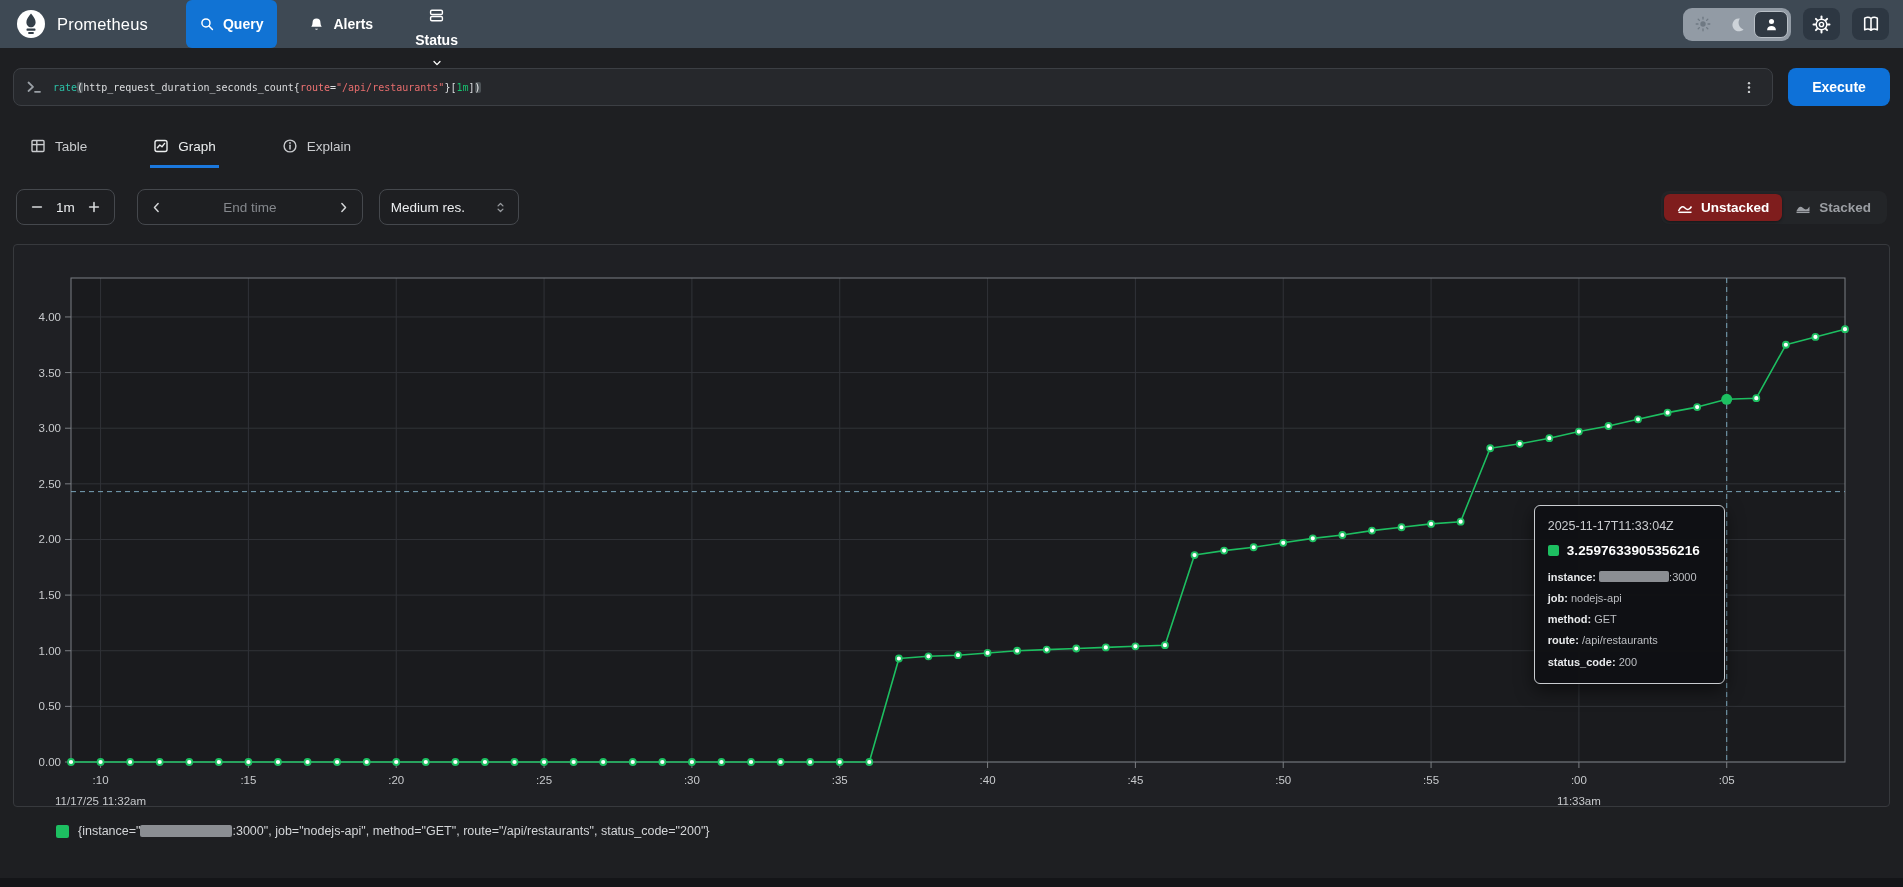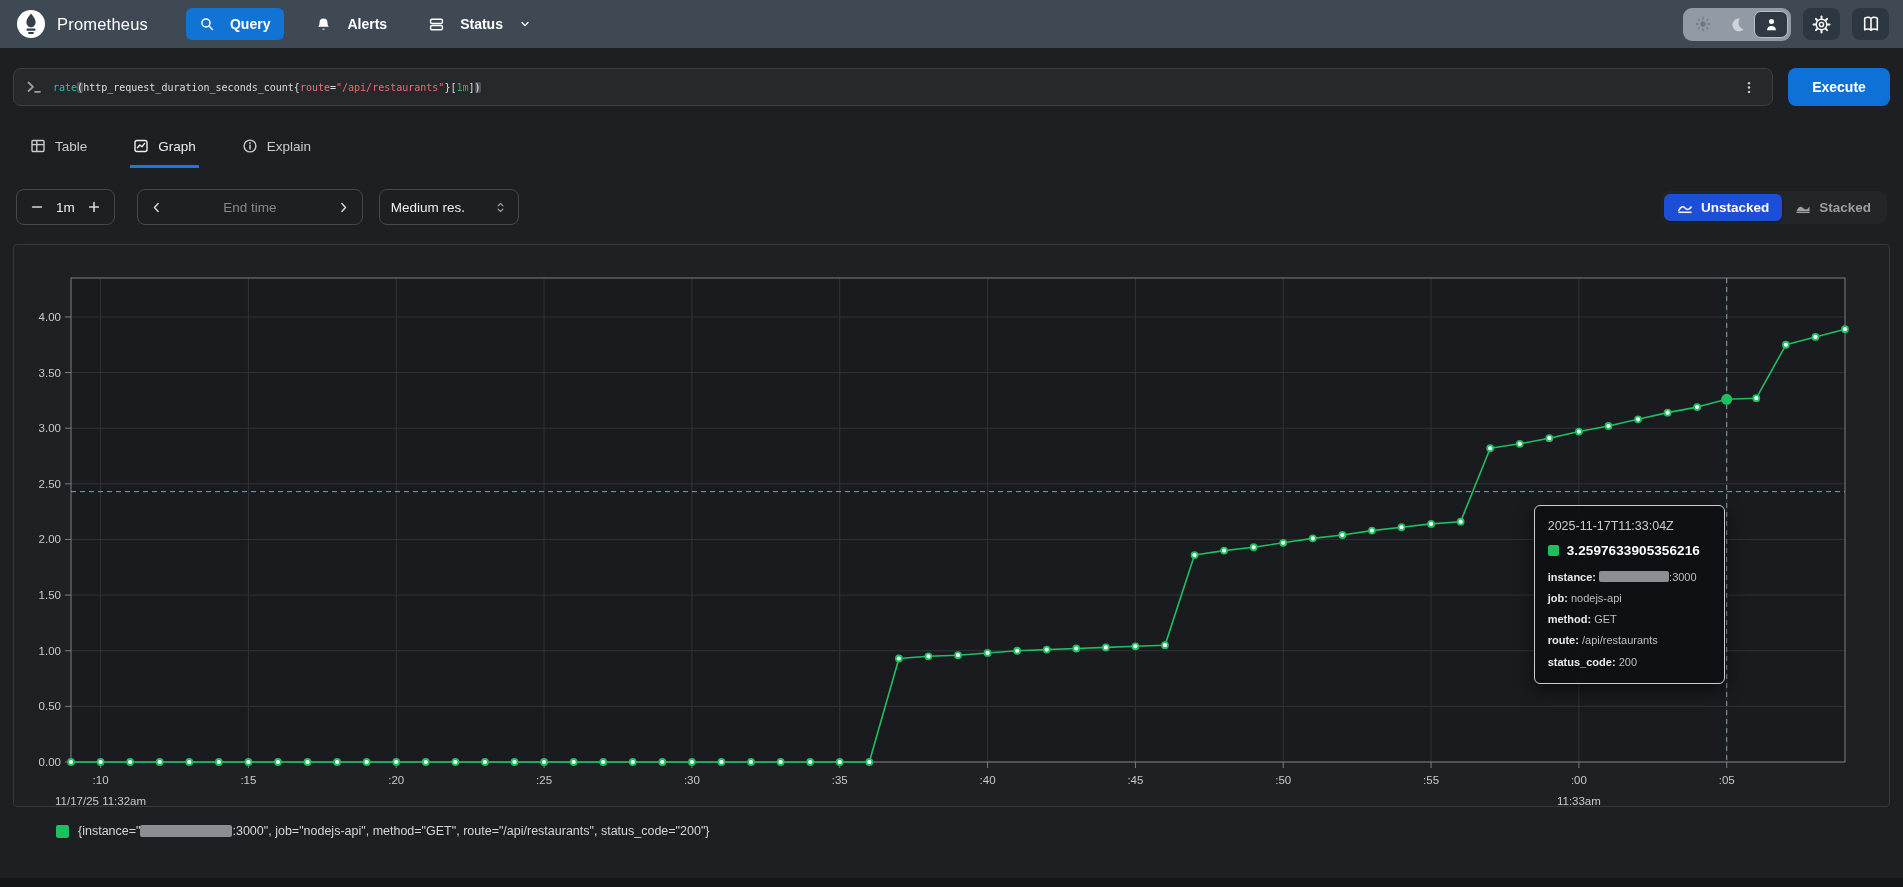--- a/index.html
+++ b/index.html
@@ -5,29 +5,29 @@
   * { box-sizing: border-box; margin: 0; padding: 0; }
   html,body { width:1903px; height:887px; overflow:hidden; }
   body {
     background:#1e1f22; color:#e6e8ea;
     font-family:"Liberation Sans", sans-serif; font-size:14px;
     position:relative;
   }
   svg { display:block; }
 
   
-  .navbar { height:48px; background:#3e4954; display:flex; align-items:center; padding:0 14px; }
+  .navbar { height:48px; background:#3e4954; display:flex; padding:0 14px; }
   .brand { display:flex; align-items:center; gap:11px; margin-left:2px; }
   .brand-title { color:#ffffff; font-size:16.5px; font-weight:500; letter-spacing:.2px; }
-  .nav-item { display:flex; align-items:center; gap:16px; color:#ffffff; font-weight:600; font-size:14px;
+  .nav-item { display:flex; align-items:center; gap:9px; color:#ffffff; font-weight:600; font-size:14px;
               padding:8px 14px; border-radius:6px; cursor:pointer; }
   .nav-item.pill-active { background:#1173d4; }
   .nav-query { margin-left:38px; }
   .nav-alerts { margin-left:18px; }
-  .nav-status { margin-left:14px; }
+  .nav-status { margin-left:14px;flex-direction:column; }
   .nav-right { margin-left:auto; display:flex; align-items:center; gap:12px; }
   .theme-toggle { background:#929ba5; border-radius:9px; padding:3px; display:flex; align-items:center; }
   .theme-seg { width:34px; height:27px; display:flex; align-items:center; justify-content:center;
                border-radius:7px; cursor:pointer; }
   .theme-seg.active { background:#303943; border:1px solid #b9c0c7; }
   .nav-icon-btn { width:37px; height:32px; background:#2d3742; border-radius:8px;
                   display:flex; align-items:center; justify-content:center; cursor:pointer; }
 
   
   .query-row { display:flex; align-items:center; gap:15px; margin:20px 13px 0 13px; }
@@ -40,40 +40,40 @@
   .tok-plain    { color:#dcdee0; }
   .tok-label    { color:#f17474; }
   .tok-string   { color:#e76d6d; }
   .tok-duration { color:#16c06e; }
   .tok-paren-match { color:#e9ebec; background:#4c5256; border-radius:2px; }
   .kebab-btn { padding:2px 4px; cursor:pointer; }
   .execute-btn { width:102px; height:38px; background:#0e71d8; color:#fff; font-weight:700; font-size:14px;
                  border:none; border-radius:8px; cursor:pointer; font-family:"Liberation Sans",sans-serif; }
 
   
-  .tabs { display:flex; gap:40px; margin:30px 0 0 27px; }
+  .tabs { display:flex; gap:60px; margin:30px 0 0 27px; }
   .tab { display:flex; align-items:center; gap:9px; color:#c9cbce; font-size:13.5px; font-weight:500;
          padding:2px 3px 11px 3px; border-bottom:3px solid transparent; cursor:pointer; }
   .tab.active { color:#eceeef; border-bottom-color:#1b78dd; }
 
   
   .controls-row { display:flex; align-items:center; margin:21px 16px 0 16px; }
   .ctl-box { height:36px; border:1px solid #45484d; border-radius:8px; display:flex; align-items:center;
              background:transparent; color:#e6e8ea; }
   .range-box { padding:0 13px; gap:12px; }
   .sym-btn { cursor:pointer; display:flex; align-items:center; }
   .range-value { font-size:13.5px; color:#eceef0; }
   .endtime-box { width:226px; margin-left:22px; padding:8px 12px; justify-content:space-between; cursor:pointer; }
   .endtime-placeholder { color:#85888d; font-size:13.5px; }
   .res-box { width:140px; margin-left:16px; padding:0 11px; justify-content:space-between; cursor:pointer; }
   .res-value { font-size:13.5px; color:#eceef0; }
   .stack-toggle { margin-left:auto; background:#232528; border-radius:8px; padding:3px; display:flex; }
   .stack-seg { display:flex; align-items:center; gap:8px; padding:6px 13px; border-radius:6px;
                color:#9b9ea3; font-size:13.5px; font-weight:600; cursor:pointer; }
-  .stack-seg.active { background:#1d4ed8; color:#ffffff; box-shadow:0 1px 3px rgba(0,0,0,.4); }
+  .stack-seg.active { background:#7f1d1d; color:#ffffff; box-shadow:0 1px 3px rgba(0,0,0,.4); }
 
   
   .chart-panel { margin:19px 13px 0 13px; height:563px; border:1px solid #37393d; border-radius:4px;
                  background:#1f2024; position:relative; overflow:visible; }
   .chart-panel svg text { font-family:"Liberation Sans",sans-serif; }
 
   .tooltip { position:absolute; width:191px; background:rgba(16,17,20,.97); border:1px solid #c9ccd0;
              border-radius:6px; padding:13px 13px 10px 13px; box-shadow:0 6px 18px rgba(0,0,0,.55); z-index:5; }
   .tt-time { color:#c9cbce; font-size:12.5px; margin-bottom:10px; }
   .tt-value-row { display:flex; align-items:center; gap:8px; margin-bottom:9px; }

